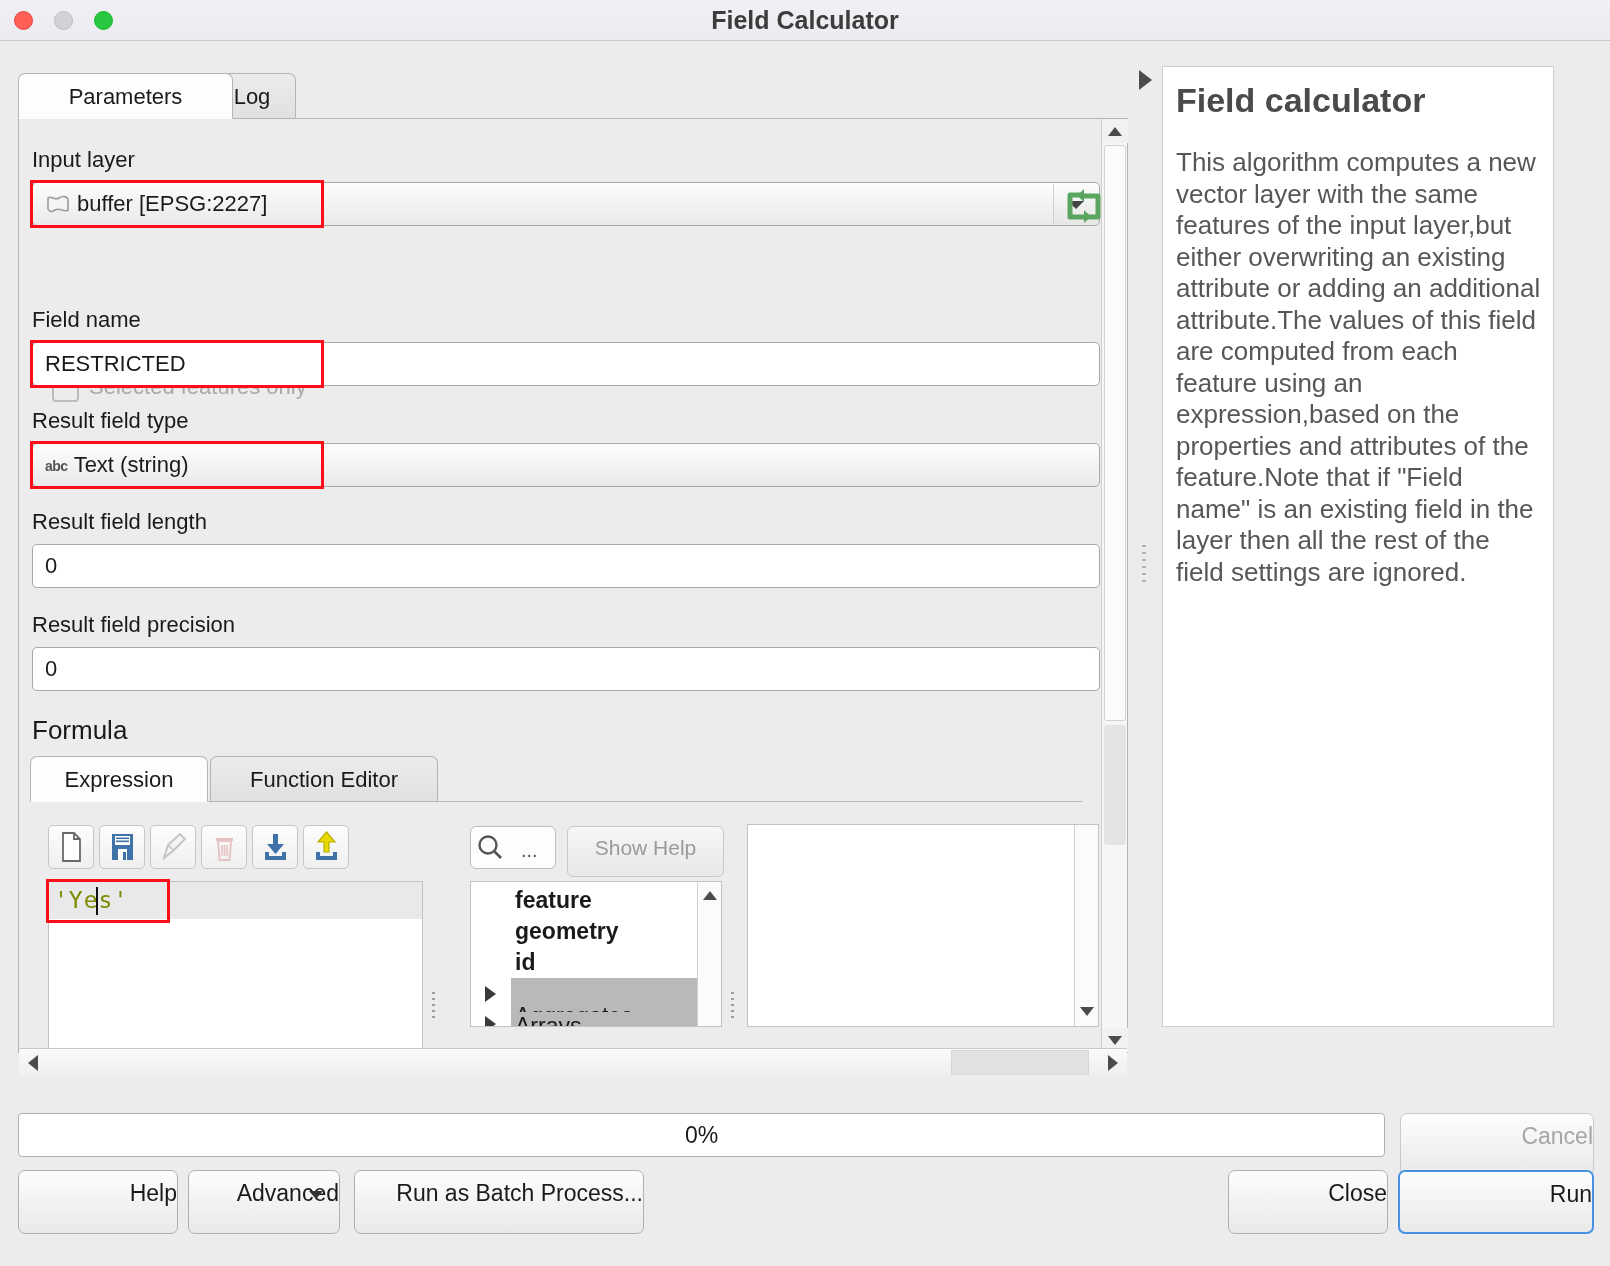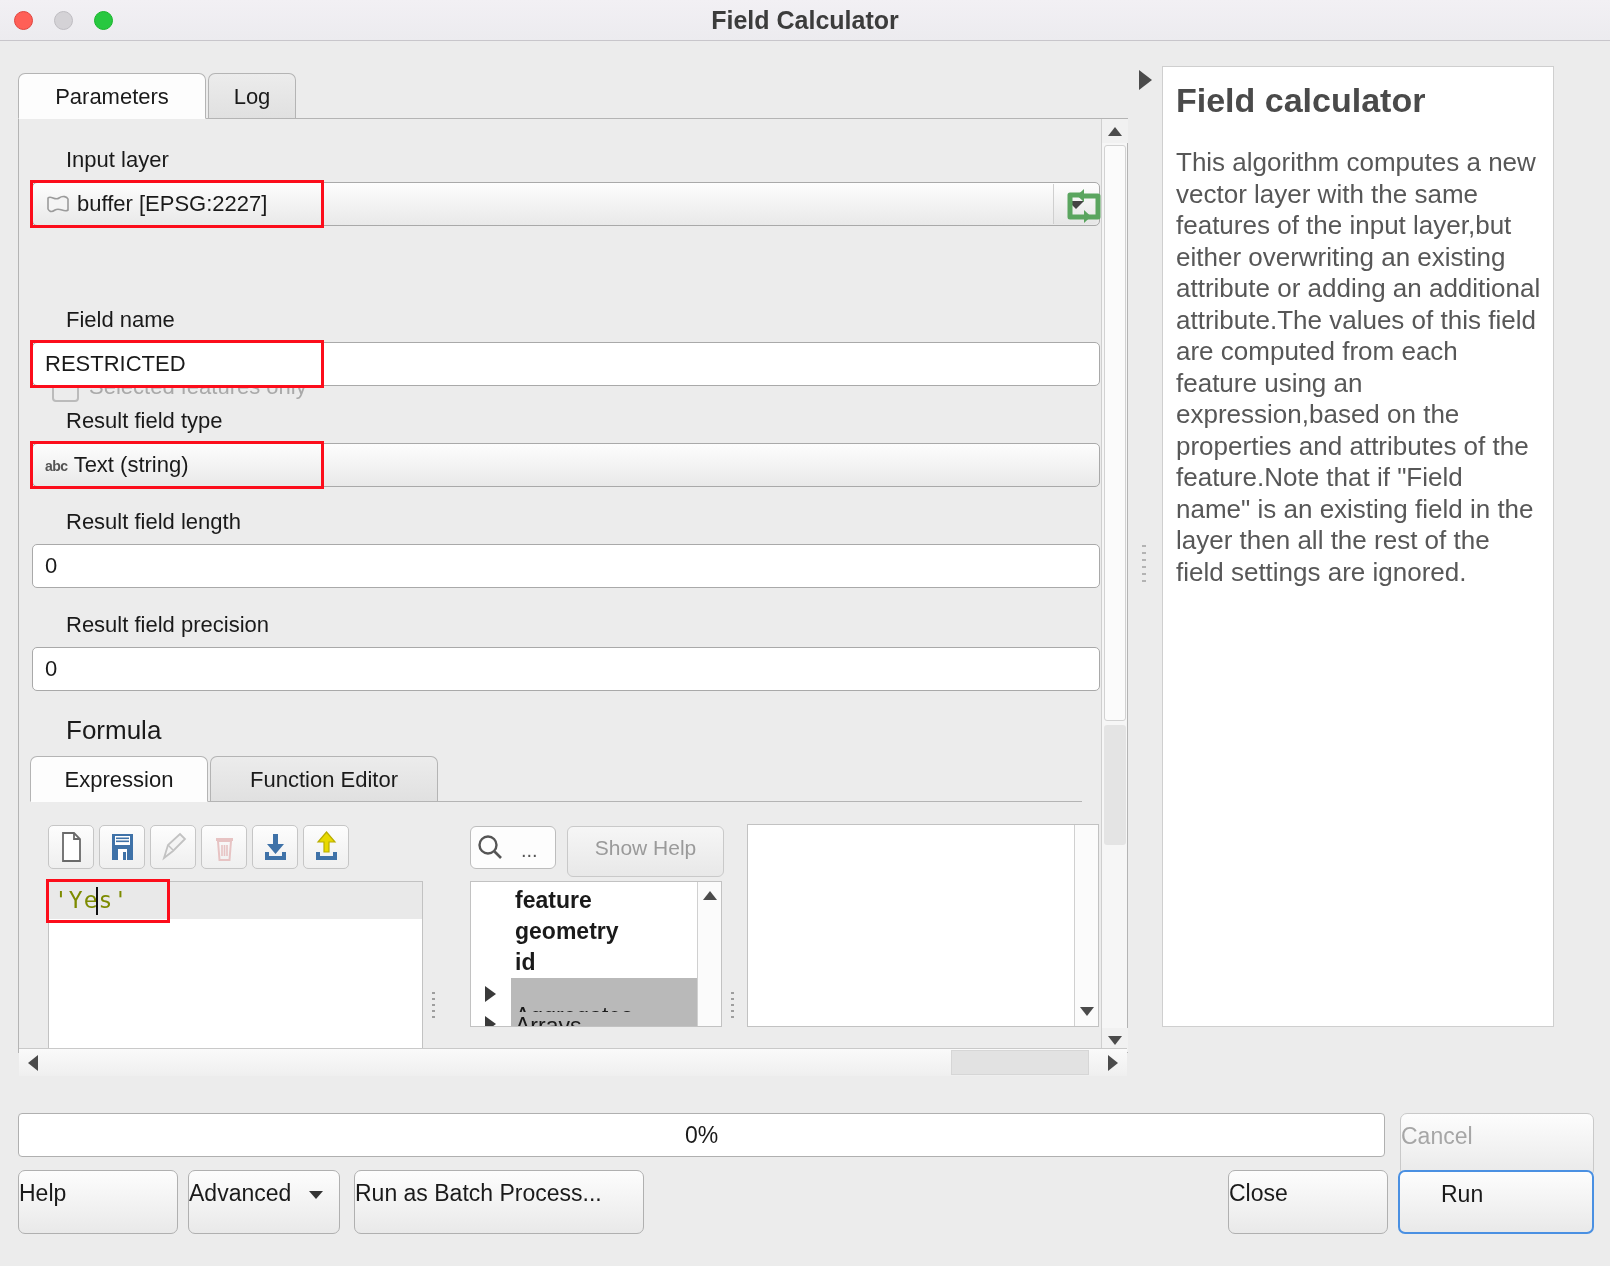--- a/index.html
+++ b/index.html
@@ -36,35 +36,35 @@
   }
   .tab {
     position: absolute; top: 0; height: 46px;
     border: 1px solid #b4b4b4; border-bottom: none;
     border-radius: 7px 7px 0 0;
     font-size: 22px; text-align: center; line-height: 46px;
     padding: 0 20px; color: #1a1a1a;
   }
   .tab.active { background: #fdfdfd; border-bottom: 1px solid #fdfdfd; z-index: 3; }
   .tab.inactive { background: linear-gradient(#ececec,#e0e0e0); }
-  #tab-parameters { left: 0; width: 188px; }
+  #tab-parameters { left: 0; width: 215px; }
   #tab-log { left: 190px; width: 88px; }
 
   
   #params-panel {
     position: absolute; left: 18px; top: 118px; width: 1110px; height: 935px;
     background: #ececec; border: 1px solid #b4b4b4;
   }
   #params-inner {
     position: absolute; left: 0; top: 0; width: 1083px; height: 933px;
     overflow: hidden;
   }
 
   .lbl {
-    position: absolute; font-size: 22px; color: #1a1a1a; white-space: nowrap; margin-left: 34px;
+    position: absolute; font-size: 22px; color: #1a1a1a; white-space: nowrap;
   }
   .field-row {
     position: absolute; left: 13px; width: 1068px; height: 44px;
   }
   .combo {
     position: absolute; left: 0; top: 0; width: 100%; height: 100%;
     background: linear-gradient(#fdfdfd,#e9e9e9);
     border: 1px solid #a9a9a9; border-radius: 5px;
     font-size: 22px; line-height: 42px; padding-left: 12px; white-space: nowrap;
   }
@@ -260,21 +260,21 @@
   }
   #progress-text {
     position: absolute; left: 0; top: 0; width: 100%; height: 100%;
     line-height: 42px; text-align: center; font-size: 23px; color: #1a1a1a;
   }
 
   .btn {
     position: absolute; height: 64px;
     background: linear-gradient(#fdfdfd,#e9e9e9);
     border: 1px solid #b0b0b0; border-radius: 7px;
-    font-size: 23px; text-align: left; line-height: 44px; color: #1a1a1a;
+    font-size: 23px; text-align: right; line-height: 44px; color: #1a1a1a;
   }
   .btn.disabled { color: #a6a6a6; border-color: #c9c9c9; }
   .btn.primary { border: 2px solid #4a90e2; padding-left: 41px; }
 
   #btn-help { left: 18px; top: 1170px; width: 160px; }
   #btn-advanced { left: 188px; top: 1170px; width: 152px; }
   #adv-caret {
     position: absolute; right: 16px; top: 20px; width: 0; height: 0;
     border-left: 7px solid transparent; border-right: 7px solid transparent;
     border-top: 8px solid #333;

